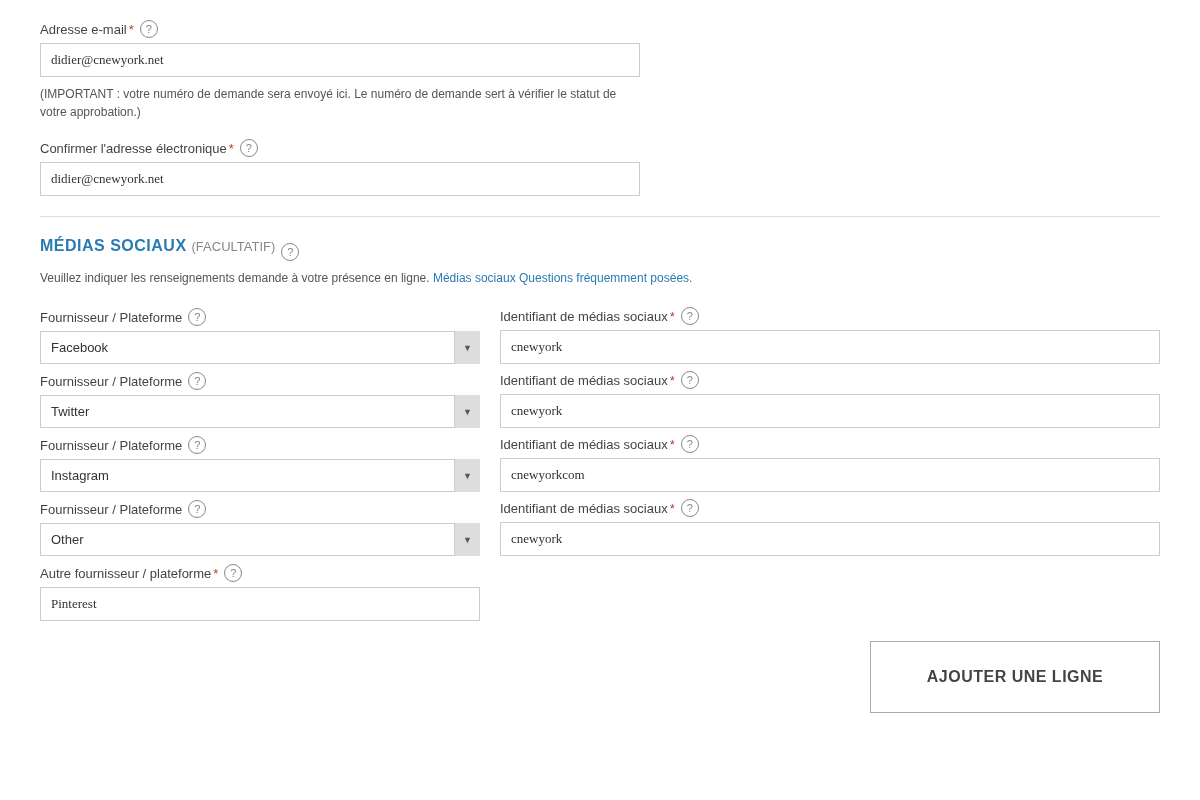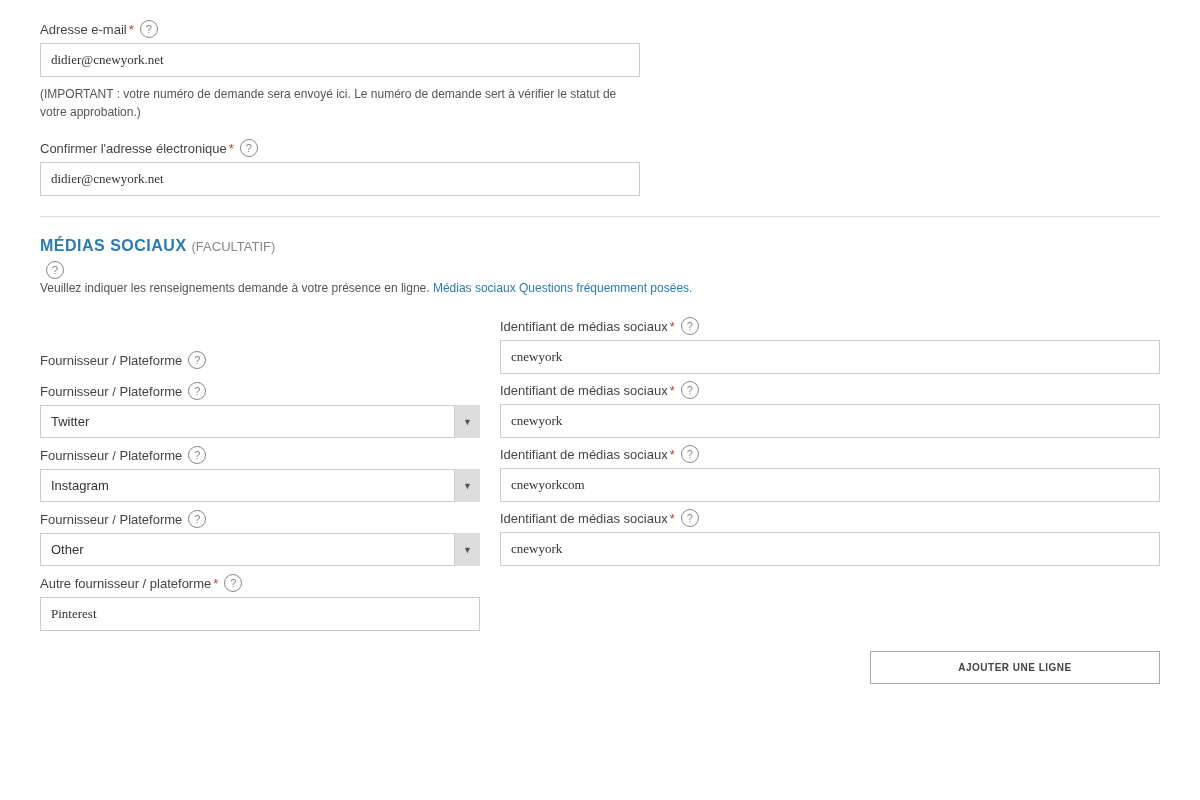--- a/index.html
+++ b/index.html
@@ -165,25 +165,25 @@
 
     .autre-fournisseur {
       max-width: 440px;
       margin-top: 8px;
     }
 
     .add-line-btn {
       display: block;
       margin-left: auto;
       margin-top: 20px;
-      padding: 10px 30px;
+      padding: 26px 30px;
       background: #fff;
       border: 1px solid #aaa;
       color: #444;
-      font-size: 10px;
+      font-size: 16px;
       font-weight: bold;
       letter-spacing: 0.5px;
       text-transform: uppercase;
       cursor: pointer;
       width: 290px;
     }
   </style>
 </head>
 <body>
 
@@ -202,39 +202,48 @@
     <span>Confirmer l'adresse électronique</span>
     <span class="required-star">*</span>
     <span class="help-icon">?</span>
   </div>
   <input type="text" class="text-input email-input" value="didier@cnewyork.net" style="">
 </div>
 
 <hr class="divider">
 
 <div>
-  <div style="display: flex; align-items: flex-start; flex-direction: column;">
+  <div style="margin-bottom: 8px; display: flex; align-items: flex-end;">
     <span class="social-media-title">
       <span>MÉDIAS SOCIAUX </span>
       <span class="facultatif">(FACULTATIF)</span>
     </span>
     <span class="help-icon">?</span>
   </div>
 
   <p class="social-description">
     <span>Veuillez indiquer les renseignements demande à votre présence en ligne. </span>
     <a href="#">Médias sociaux </a>
     <a href="#">Questions fréquemment posées.</a>
   </p>
 
   <div class="social-row">
     <div class="social-left">
       <div class="field-label">
         <span>Fournisseur / Plateforme</span>
         <span class="help-icon">?</span>
+      </div>
+      <div class="select-wrapper">
+        <select class="select-input">
+          <option value="Facebook" selected="">Facebook</option>
+          <option value="Twitter">Twitter</option>
+          <option value="Instagram">Instagram</option>
+          <option value="Other">Other</option>
+        </select>
+        <div class="select-arrow"></div>
       </div>
     </div>
     <div class="social-right">
       <div class="field-label">
         <span>Identifiant de médias sociaux</span>
         <span class="required-star">*</span>
         <span class="help-icon">?</span>
       </div>
       <input type="text" class="text-input" value="cnewyork" style="">
     </div>

